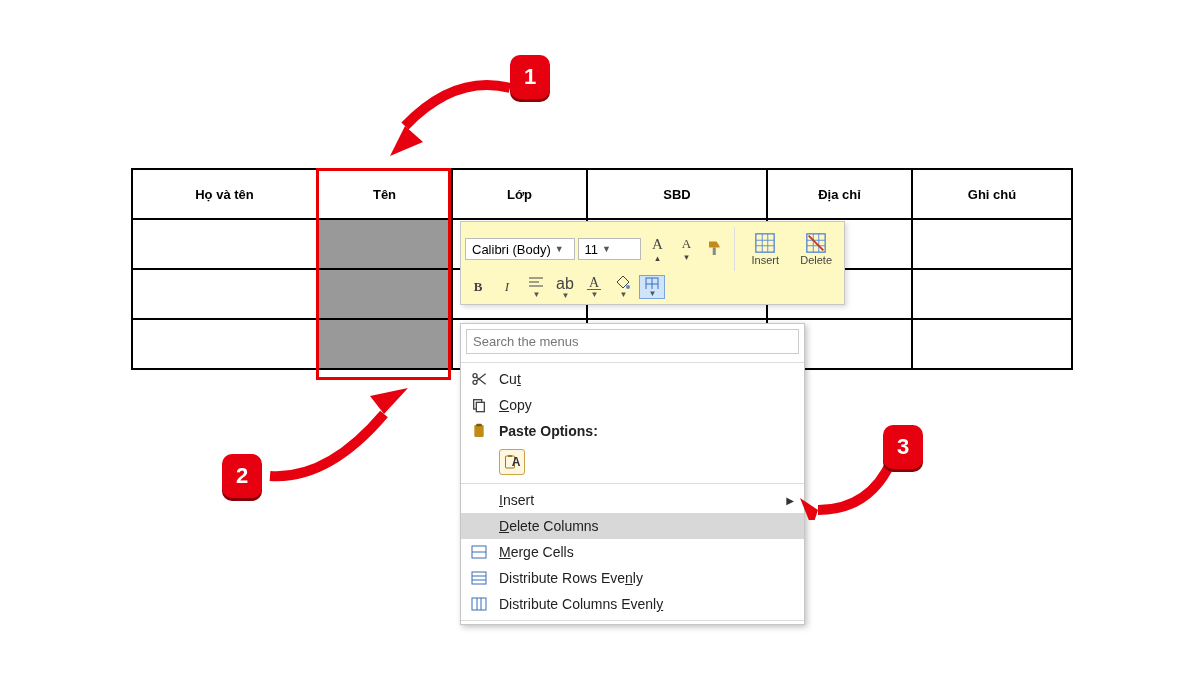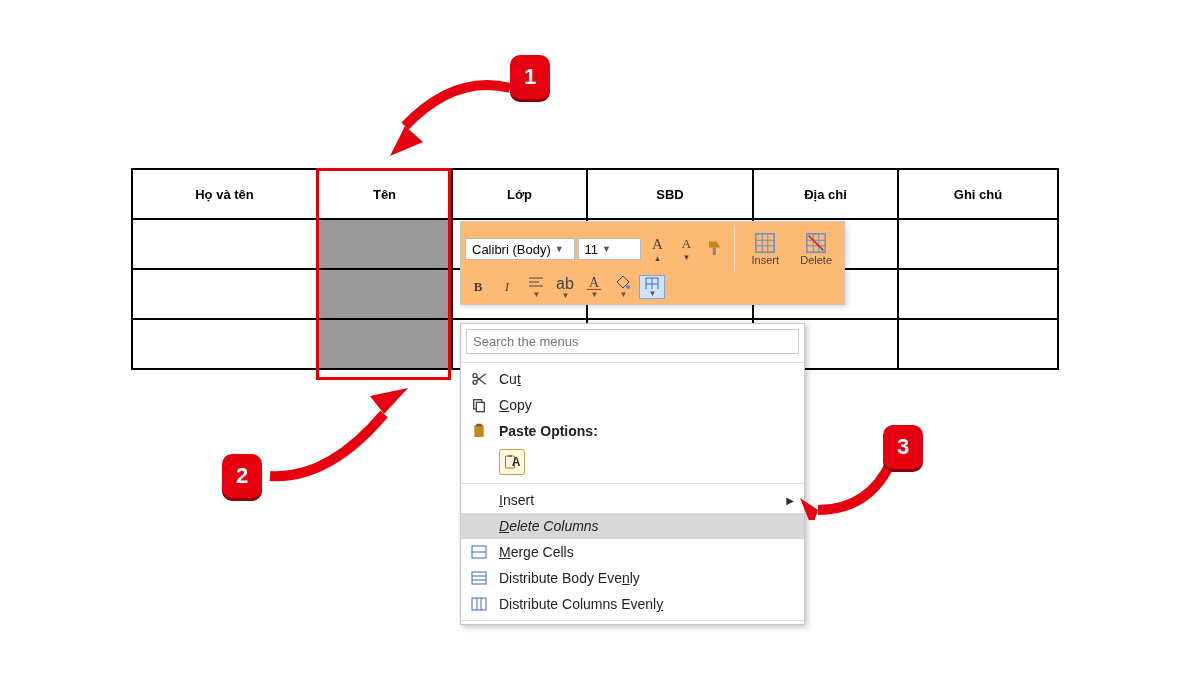--- a/index.html
+++ b/index.html
@@ -25,21 +25,21 @@
     height: 50px;
     text-align: center;
     font-size: 13px;
     font-weight: 700;
     padding: 0;
   }
   
   .c-name   { width: 185px; }
   .c-ten    { width: 135px; }
   .c-lop    { width: 135px; }
-  .c-sbd    { width: 166px; margin-top: 16px; }
+  .c-sbd    { width: 180px; margin-top: 16px; }
   .c-diachi { width: 145px; }
   .c-ghichu { width: 160px; }
 
   
   td.sel { background:#999; }
   .sel-outline {
     position:absolute;
     left: 316px;   
     top: 168px;
     width: 135px;
@@ -47,21 +47,21 @@
     border: 3px solid #e60000;
     pointer-events:none;
   }
 
   
   .mini-toolbar {
     position:absolute;
     left: 460px;
     top: 221px;
     width: 385px;
-    background:#fdba74;
+    background:#fef9c3;
     border:1px solid #c6c6c6;
     padding:3px 4px;
     font-size:13px;
     box-shadow:2px 2px 5px rgba(0,0,0,.15);
     z-index:5;
   }
   .mini-toolbar .row { display:flex; align-items:center; gap:3px; padding:2px 0; }
   .mini-toolbar .sep { width:1px; align-self:stretch; background:#ddd; margin:0 3px; }
   .combo {
     display:flex; align-items:center; border:1px solid #bbb; height:22px;
@@ -103,21 +103,21 @@
     padding:4px 6px;
     border:1px solid #ccc;
     font-size:13px;
     color:#c2410c;
   }
   .ctx .item {
     display:flex; align-items:center; gap:10px;
     padding:5px 10px 5px 8px;
     color:#222;
   }
-  .ctx .item:hover, .ctx .item.hl { background:#d8d8d8;font-style:italic; }
+  .ctx .item:hover, .ctx .item.hl { background:#d8d8d8; }
   .ctx .iconcell { width:20px; display:flex; justify-content:center; }
   .ctx .arrow { margin-left:auto; font-size:10px; color:#333; }
   .ctx hr { border:none; border-top:1px solid #ddd; margin:3px 0; }
   .ctx .indent { padding-left: 38px; }
   .ctx .paste-icon {
     width:26px; height:26px; border:1px solid #c9a24a; border-radius:3px;
     display:flex; align-items:center; justify-content:center; background:#fff7e0;
     font-size:12px; font-weight:600;
   }
 
@@ -321,21 +321,21 @@
     <span><u class="acc">M</u><span>erge Cells</span></span>
   </div>
   <div class="item">
     <span class="iconcell">
       <svg width="16" height="14">
           <rect x="1" y="1" width="14" height="12" fill="none" stroke="#3a6fb7"></rect>
           <line x1="1" y1="5" x2="15" y2="5" stroke="#3a6fb7"></line>
           <line x1="1" y1="9" x2="15" y2="9" stroke="#3a6fb7"></line>
         </svg>
     </span>
-    <span><span>Distribute Body Eve</span><u class="acc">n</u><span>ly</span></span>
+    <span><span>Distribute Rows Eve</span><u class="acc">n</u><span>ly</span></span>
   </div>
   <div class="item">
     <span class="iconcell">
       <svg width="16" height="14">
           <rect x="1" y="1" width="14" height="12" fill="none" stroke="#3a6fb7"></rect>
           <line x1="6" y1="1" x2="6" y2="13" stroke="#3a6fb7"></line>
           <line x1="10" y1="1" x2="10" y2="13" stroke="#3a6fb7"></line>
         </svg>
     </span>
     <span><span>Distribute Columns Evenl</span><u class="acc">y</u></span>

